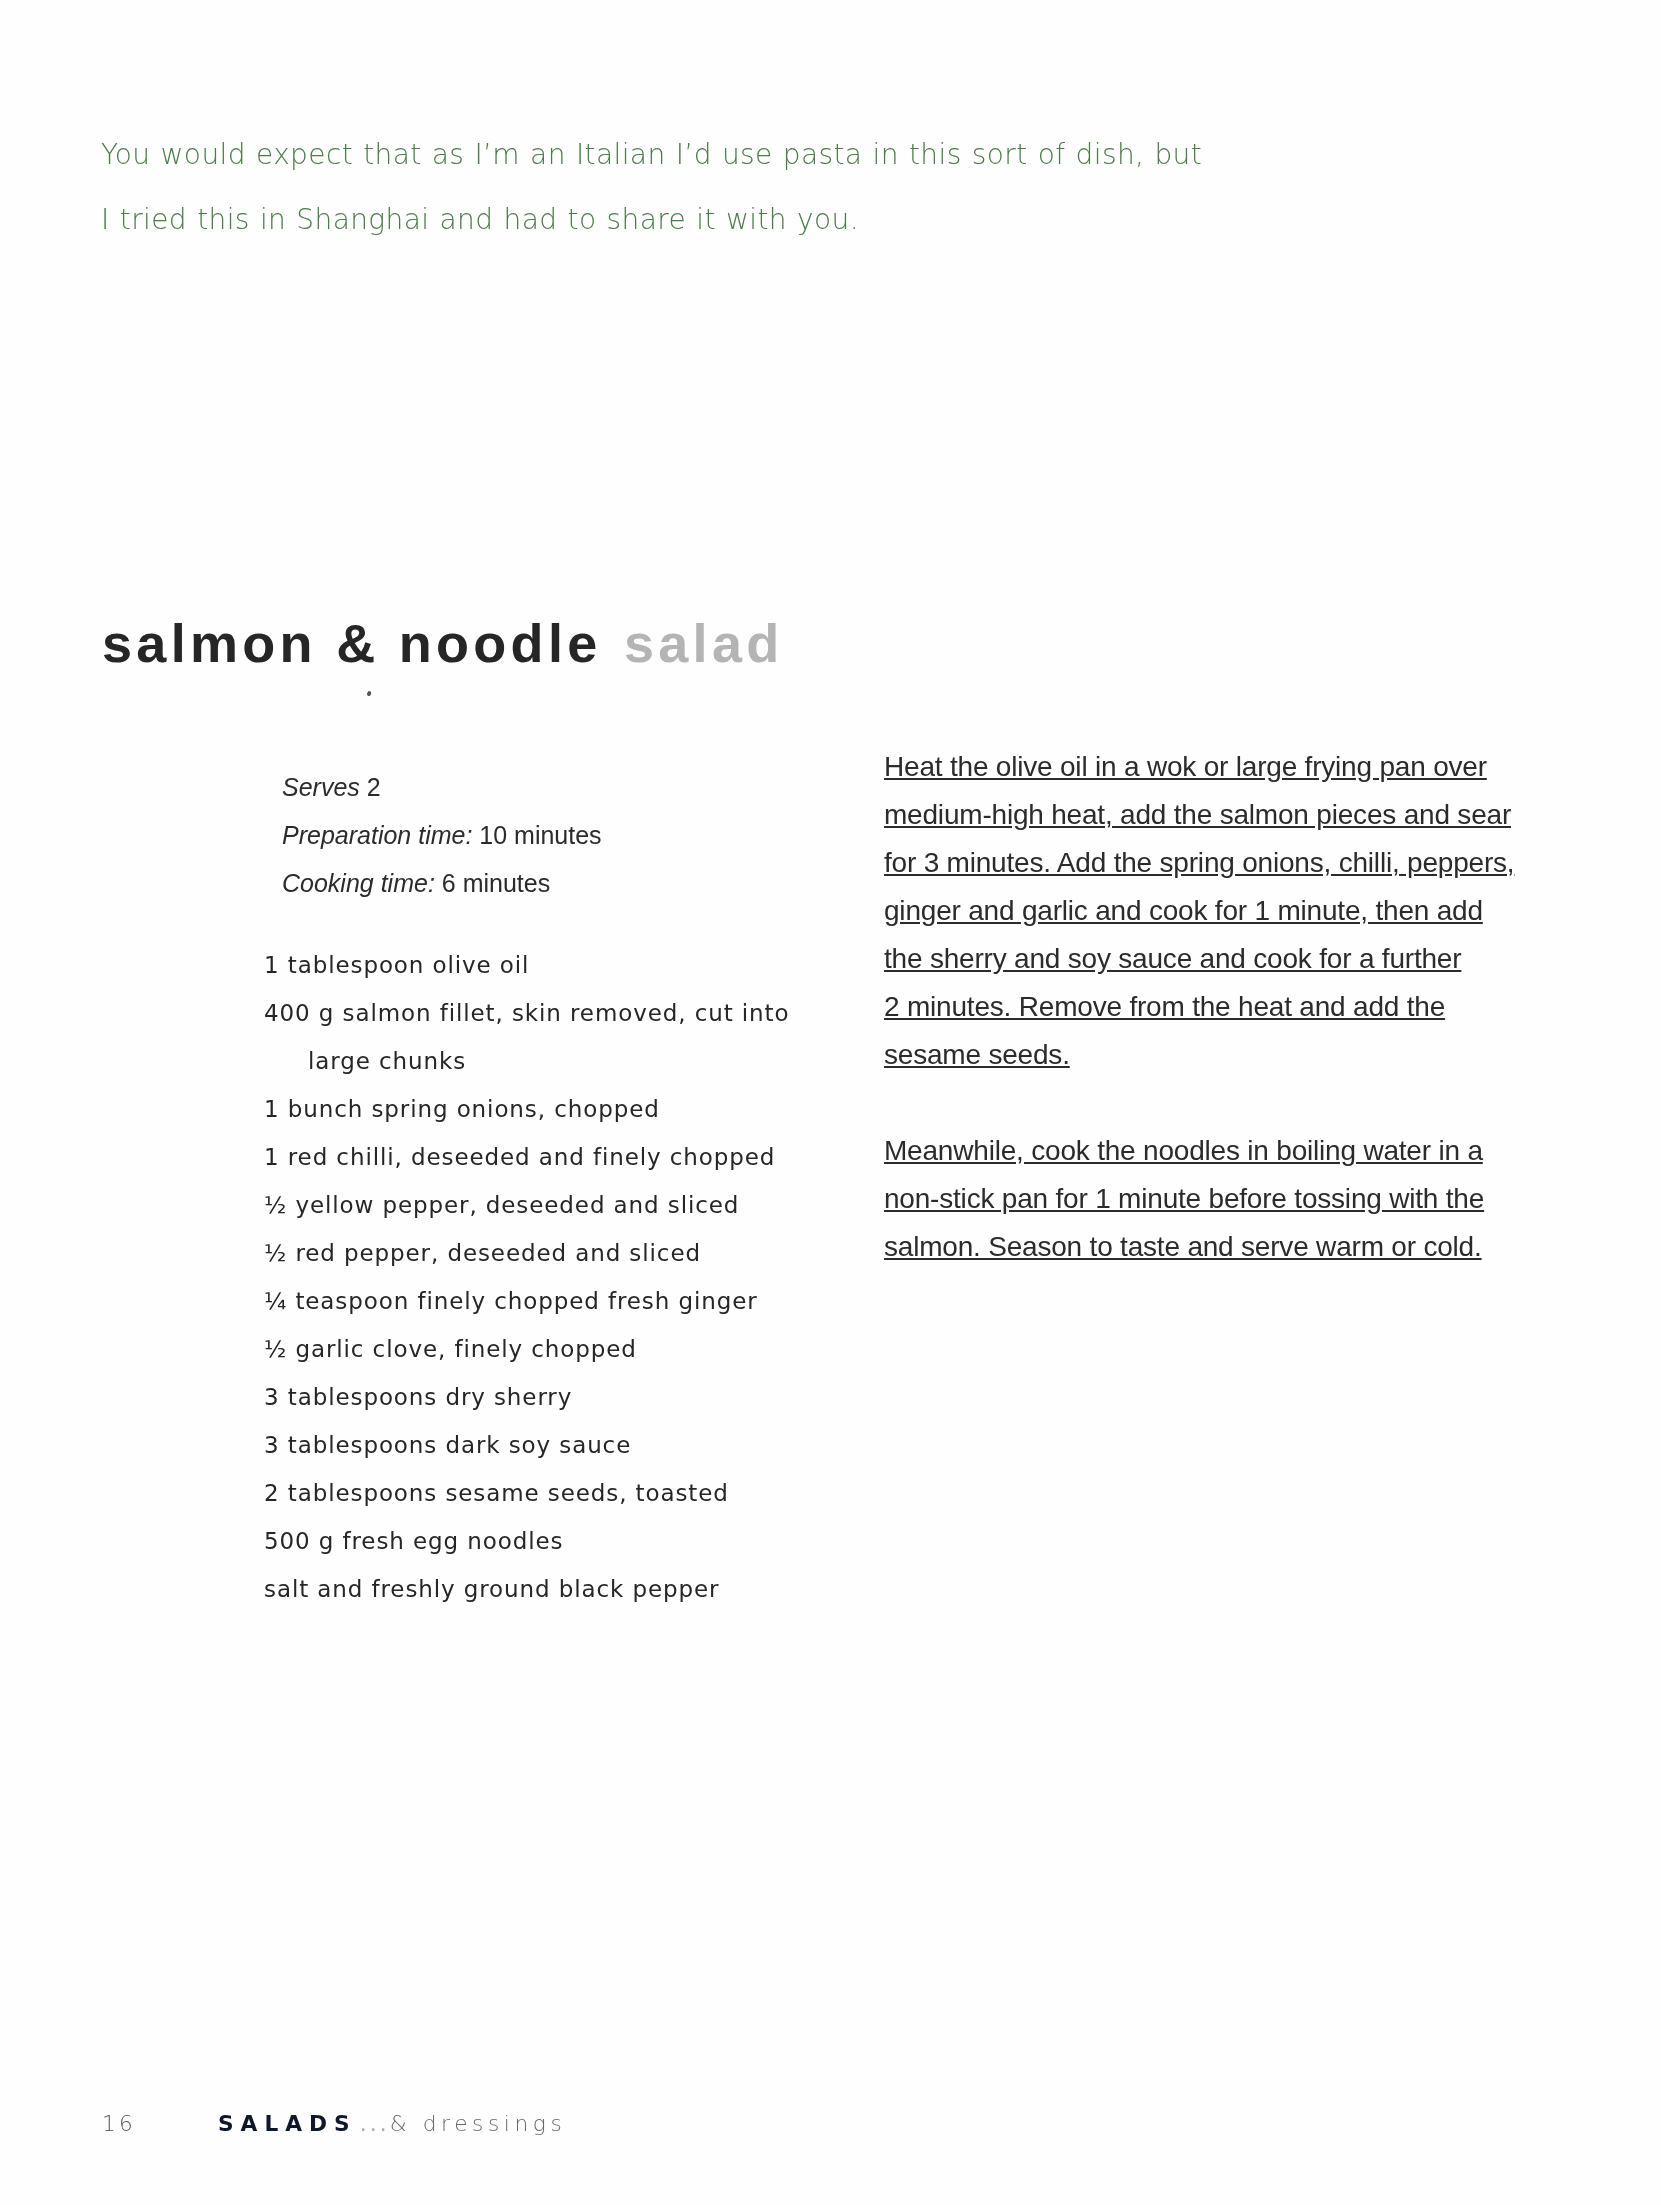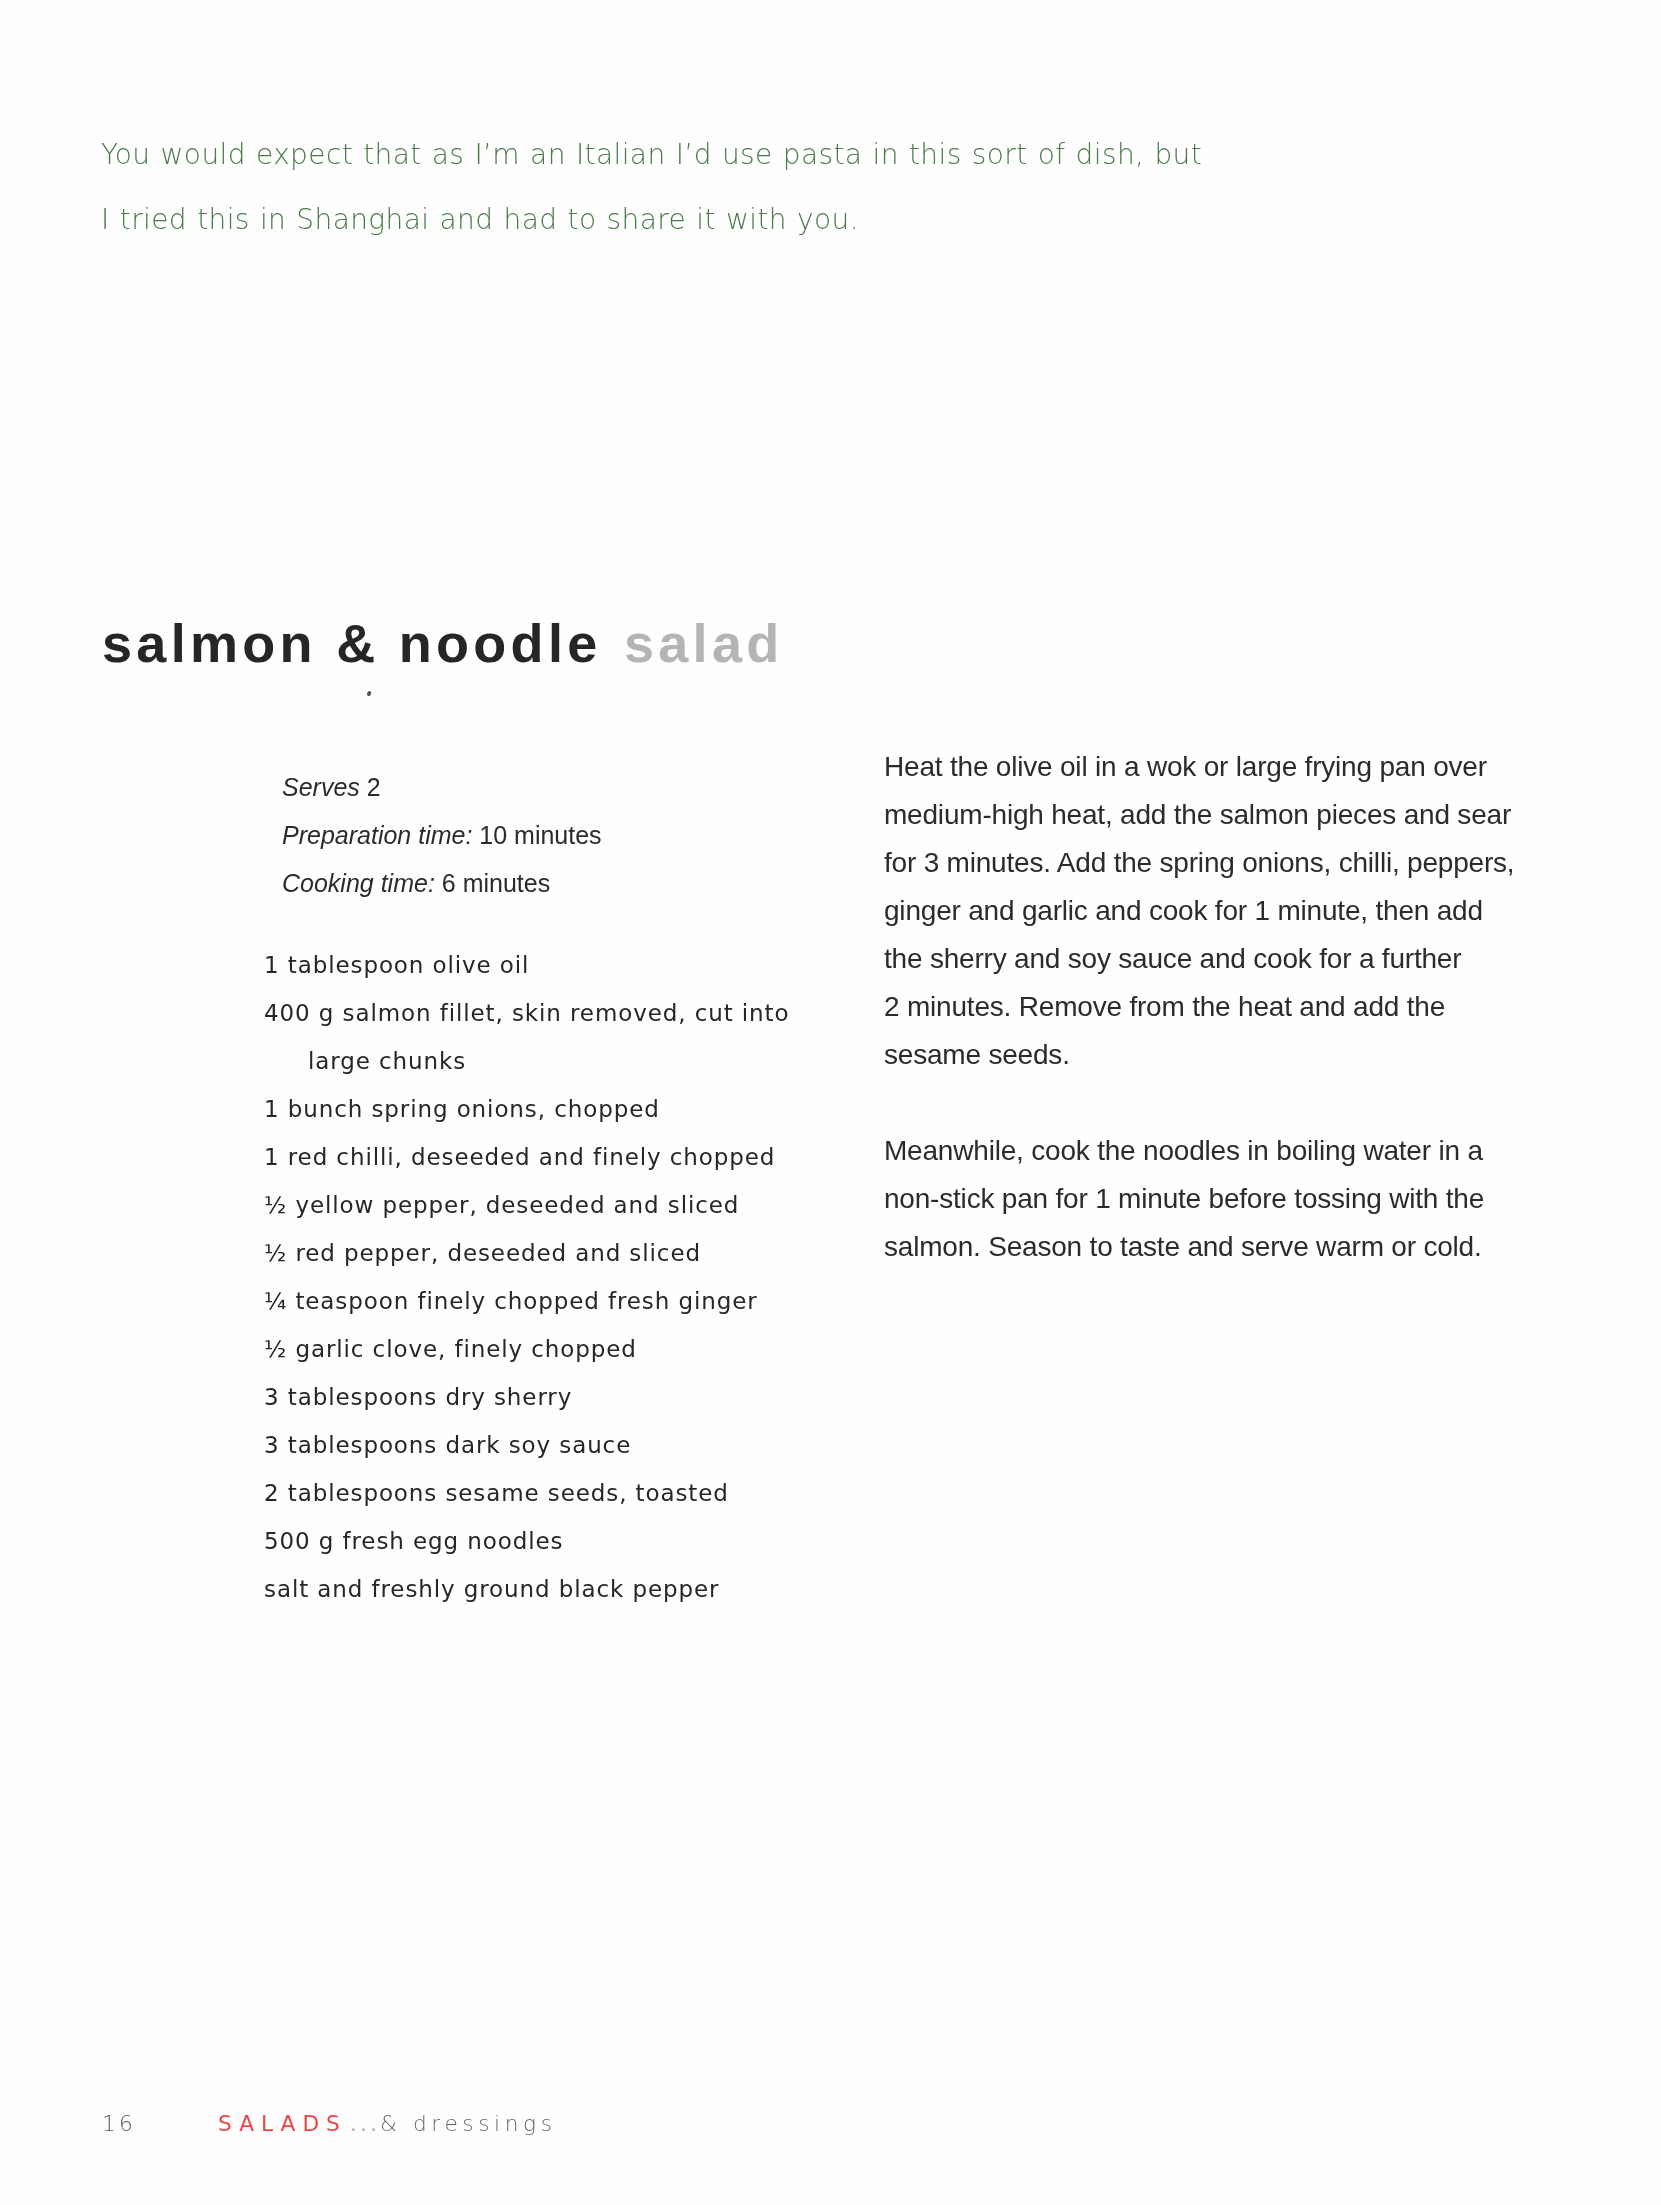--- a/index.html
+++ b/index.html
@@ -113,21 +113,21 @@
       width: 704px;
       font-family: "Liberation Sans", sans-serif;
       font-size: 28px;
       line-height: 48px;
       color: #2b2b2b;
       letter-spacing: -0.2px;
     }
     .method p {
       margin: 0 0 48px 0;
     }
-    .method .mline { display: block; white-space: nowrap; }
+    .method .mline { display: block; white-space: nowrap; text-decoration: underline; }
 
     
     .footer {
       position: absolute;
       left: 102px;
       top: 2108px;
       height: 31px;
       white-space: nowrap;
       font-family: "DejaVu Sans", sans-serif;
       font-size: 21.7px;
@@ -136,21 +136,22 @@
     }
     .footer .page-number {
       display: inline-block;
       width: 116px;
       font-weight: 300;
       letter-spacing: 3.1px;
       color: #555;
     }
     .footer .section-name {
       letter-spacing: 7px;
-      color: #ef4444;
+      color: #0f172a;
+      font-weight: bold;
     }
     .footer .ellipsis {
       letter-spacing: 3.1px;
       color: #aaa;
       margin-left: 3.1px;
     }
     .footer .section-sub {
       letter-spacing: 4.6px;
       font-weight: 300;
       color: #666;

